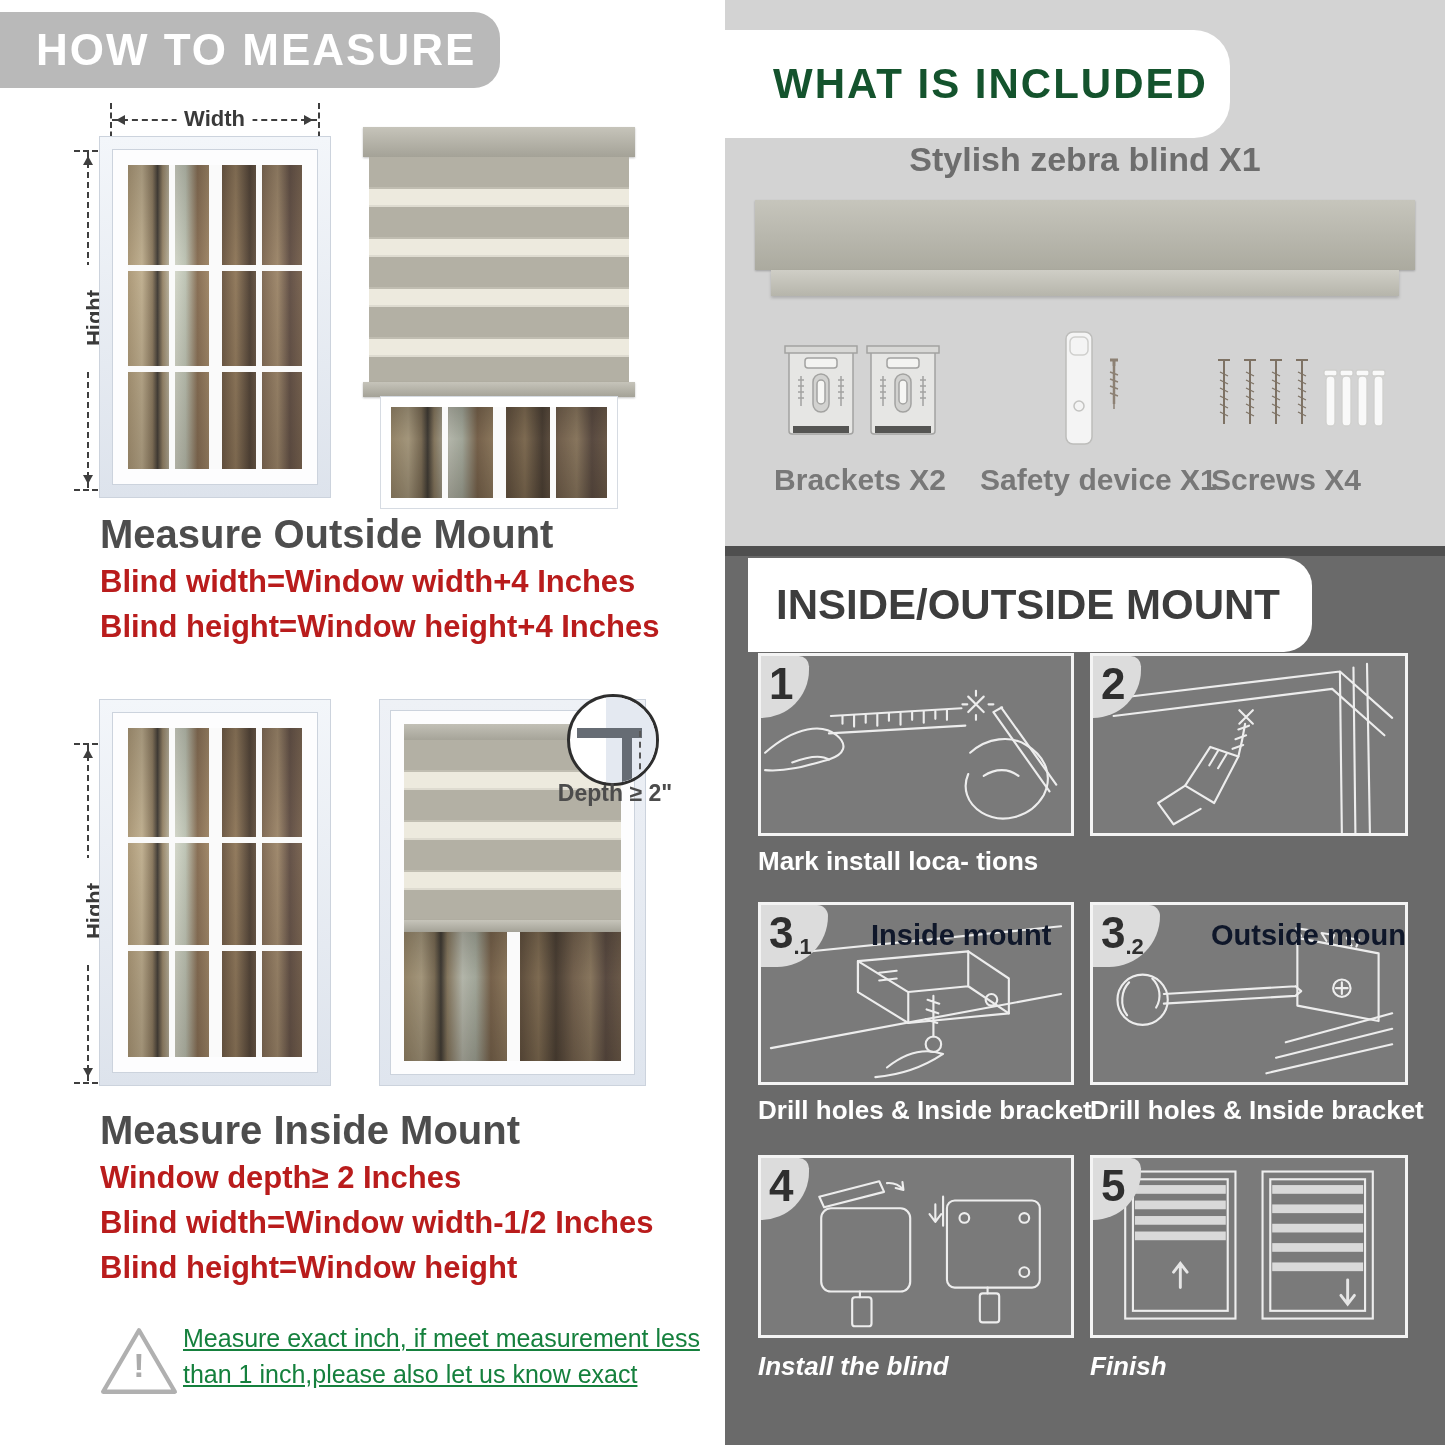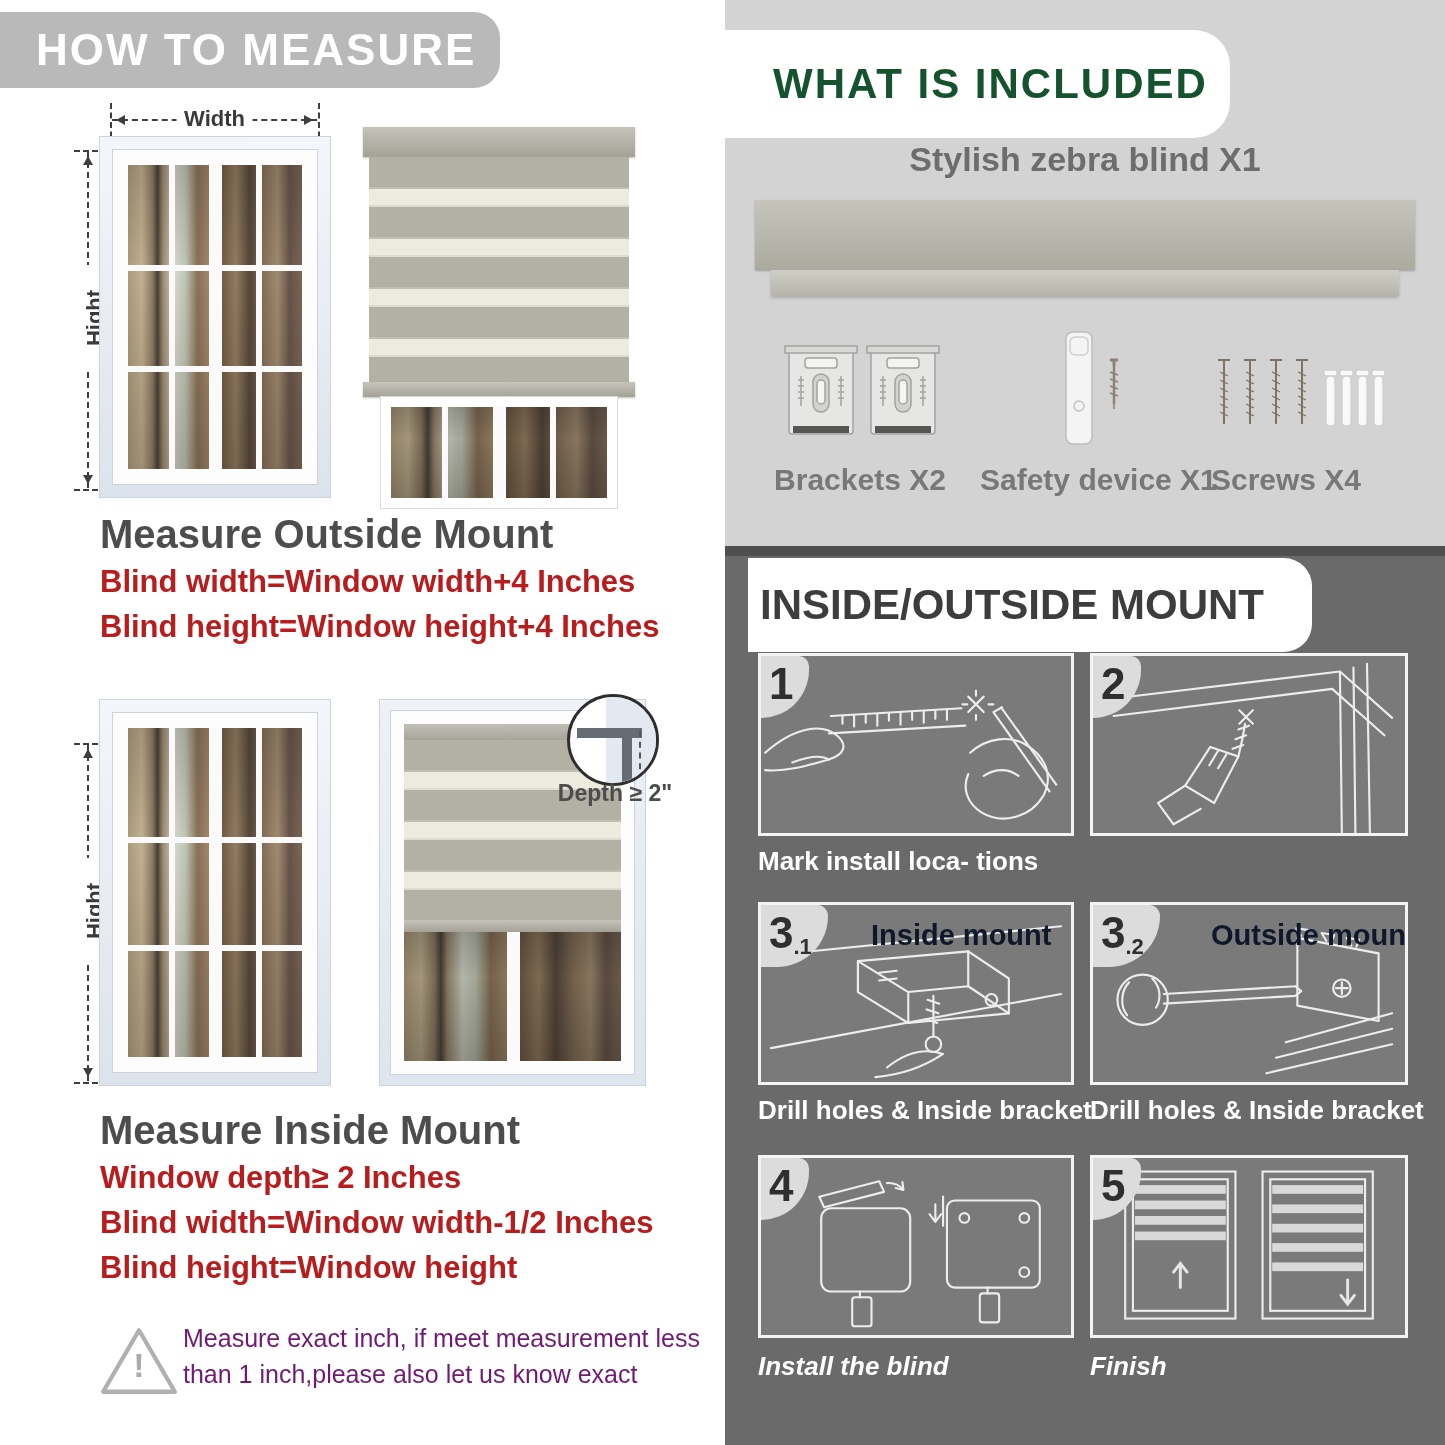--- a/index.html
+++ b/index.html
@@ -64,36 +64,36 @@
   .b2-glass{position:absolute;left:0;right:0;top:208px;bottom:0;overflow:hidden;}
 
   .depth-circle{border-radius:50%;border:3px solid #2e2e2e;background:#fff;overflow:hidden;}
   .dc-bg{position:absolute;right:0;top:0;width:58%;height:100%;background:#e4e9f1;}
   .dc-h{position:absolute;left:8%;right:16%;top:36%;height:12%;background:#666c74;}
   .dc-v{position:absolute;right:28%;top:36%;width:11%;bottom:0;background:#666c74;}
   .dc-dash{position:absolute;right:18%;top:40%;bottom:4%;border-left:2px dashed #555;}
 
   .sec-title{font-size:40px;font-weight:700;color:#4d4d4d;white-space:nowrap;}
   .sec-line{font-size:31px;font-weight:700;color:#b91c1c;white-space:nowrap;}
-  .warn-text{font-size:25px;font-weight:500;color:#701a75;line-height:36px;white-space:nowrap;}
+  .warn-text{font-size:25px;font-weight:500;color:#15803d;line-height:36px;white-space:nowrap;text-decoration:underline;}
   .warn-mark{font-size:34px;font-weight:700;color:#ababab;}
 
   
   .panel-light{left:725px;top:0;width:720px;height:546px;background:#d3d3d3;}
   .panel-dark{left:725px;top:546px;width:720px;height:899px;background:#6a6a6a;}
   .dark-strip{left:0;top:0;width:100%;height:10px;background:#4f4f4f;}
 
   .inc-hdr{left:0;top:12px;width:505px;height:108px;background:#fff;border-radius:0 36px 36px 0;
            color:#14532d;font-size:42px;font-weight:700;line-height:108px;padding-left:48px;
            letter-spacing:2px;box-sizing:border-box;white-space:nowrap;margin-top:18px;}
   .inc-blind-label{left:0;right:0;top:140px;text-align:center;font-size:34px;font-weight:700;color:#6d6d6d;}
   .inc-item-label{font-size:30px;font-weight:700;color:#787878;text-align:center;white-space:nowrap;}
 
   .mnt-hdr{left:23px;top:12px;width:564px;height:94px;background:#fff;border-radius:0 28px 28px 0;
-           color:#3d3d3d;font-size:42px;font-weight:700;line-height:94px;padding-left:12px;
+           color:#3d3d3d;font-size:42px;font-weight:700;line-height:94px;padding-left:28px;
            box-sizing:border-box;white-space:nowrap;}
 
   .step{border:3px solid #f4f4f4;background:#7a7a7a;box-sizing:border-box;overflow:hidden;}
   .step svg{display:block;width:100%;height:100%;}
   .badge{position:absolute;height:62px;background:#dcdcdc;border-radius:0 12px 56px 0;
          display:flex;align-items:flex-start;padding:0 16px 0 8px;}
   .badge .n{font-size:44px;font-weight:700;color:#2f2f2f;line-height:56px;}
   .badge .s{font-size:22px;font-weight:700;color:#2f2f2f;line-height:56px;margin-top:14px;}
   .step-label{position:absolute;font-size:29px;font-weight:700;color:#0f172a;white-space:nowrap;}
   .caption{position:absolute;font-size:26px;font-weight:700;color:#fff;white-space:nowrap;}

